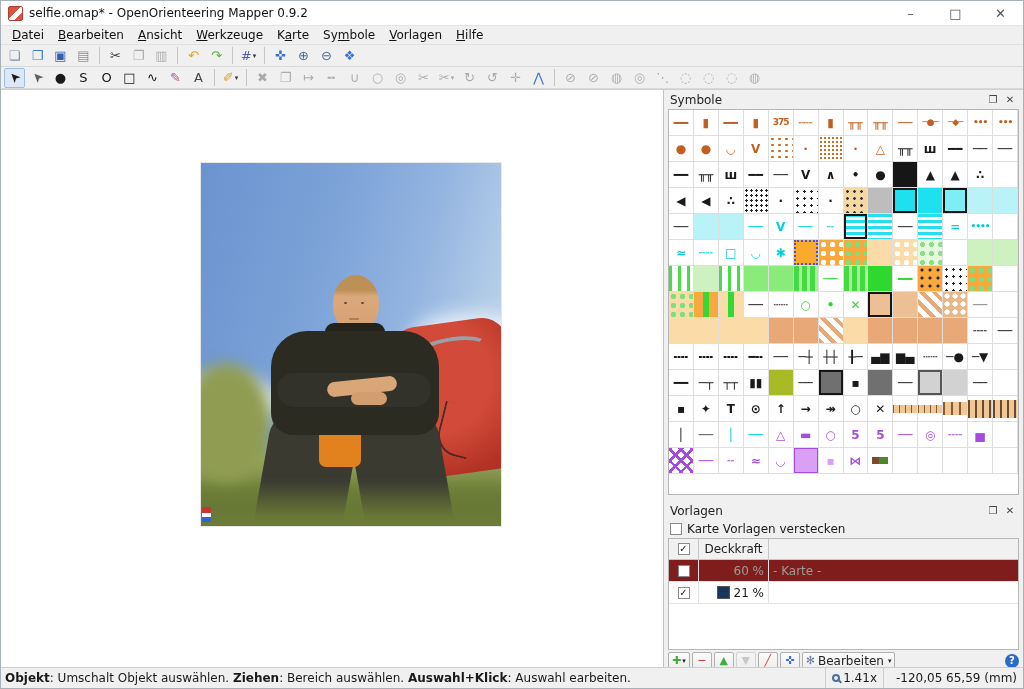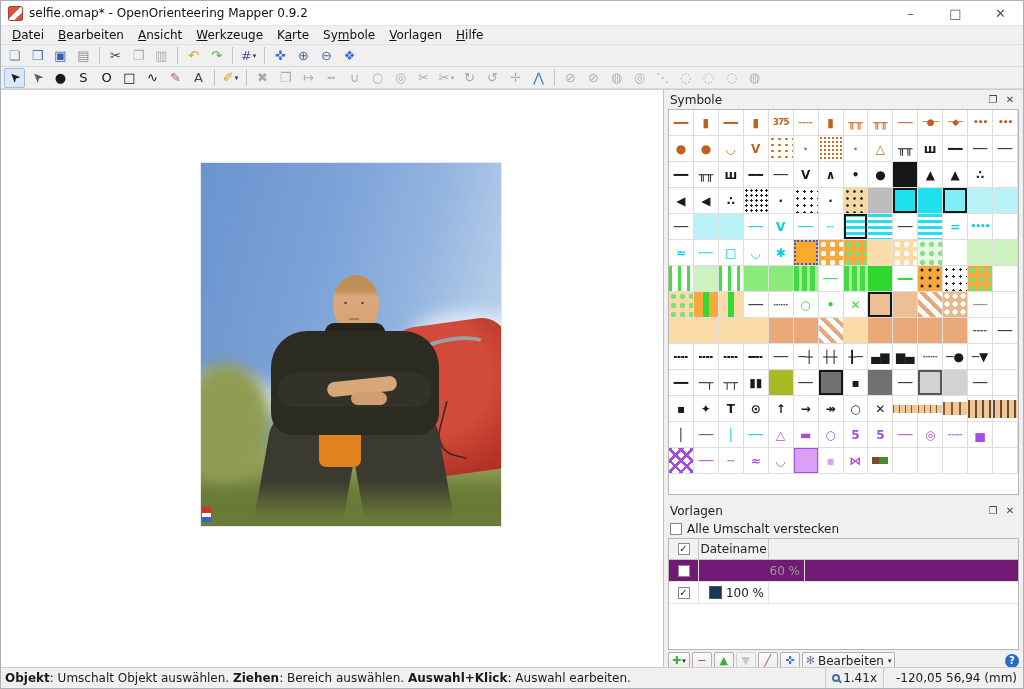--- a/index.html
+++ b/index.html
@@ -104,21 +104,21 @@
   .b-bk{box-shadow:inset 0 0 0 2px #161616;}
   .b-dk{box-shadow:inset 0 0 0 2px #555;}
   
   .splitter{position:absolute;left:0;right:0;top:405px;height:6px;background:#f0f0f0;}
   .vor-header{top:411px;}
   .hide-row{position:absolute;left:6px;right:4px;top:429px;height:19px;display:flex;align-items:center;gap:5px;}
   .cb{width:12px;height:12px;border:1px solid #8a8a8a;background:#fff;display:inline-flex;align-items:center;justify-content:center;font-size:10px;line-height:1;color:#222;flex:0 0 auto;}
   .vor-table{position:absolute;left:4px;right:4px;top:448px;height:112px;background:#fff;border:1px solid #b6b6b6;display:flex;flex-direction:column;overflow:hidden;}
   .trow{display:flex;height:22px;align-items:stretch;border-bottom:1px solid #e4e4e4;background:#fff;}
   .trow.thead{height:21px;background:#f1f1f1;border-bottom:1px solid #c6c6c6;}
-  .trow.disabled{background:#701a75;color:#9c9c94;gap:36px;}
+  .trow.disabled{background:#7f1d1d;color:#9c9c94;}
   .tc{display:flex;align-items:center;padding:0 4px;border-right:1px solid #e0e0e0;}
   .thead .tc{justify-content:center;border-right:1px solid #c6c6c6;color:#222;}
   .tc.c-cb{width:30px;justify-content:center;}
   .tc.c-op{width:70px;justify-content:flex-end;gap:4px;}
   .tc.c-name{flex:1;justify-content:flex-start;}
   .swatch{width:13px;height:13px;border:1px solid #555;flex:0 0 auto;}
   .vor-footer{position:absolute;left:4px;right:4px;top:561px;height:19px;display:flex;align-items:center;}
   .fbtn{height:18px;min-width:20px;margin-right:2px;display:flex;align-items:center;justify-content:center;border:1px solid #b0b0b0;background:linear-gradient(#fbfbfb,#ededed);border-radius:2px;padding:0 3px;font-size:11px;}
   .fbtn.disabled{opacity:.45;}
   .fbtn .lbl{margin:0 3px;font-size:12px;color:#222;}
@@ -779,46 +779,47 @@
 
       <div class="splitter"></div>
 
       <div class="panel-header vor-header">
         <span class="ph-title">Vorlagen</span>
         <span class="phbtn">❐</span>
         <span class="phbtn">✕</span>
       </div>
       <div class="hide-row">
         <span class="cb"></span>
-        <span>Alle Umschalt verstecken</span>
+        <span>Karte Vorlagen verstecken</span>
       </div>
 
       <div class="vor-table">
         <div class="trow thead">
           <div class="tc c-cb">
               <span class="cb">✓</span>
             </div>
-          <div class="tc c-op" style="justify-content:center;">Dateiname</div>
+          <div class="tc c-op" style="justify-content:center;">Deckkraft</div>
         </div>
         <div>
             <div class="trow disabled">
               <div class="tc c-cb">
                 <span class="cb"></span>
               </div>
               <div class="tc c-op">
                 <span>60 %</span>
               </div>
+              <div class="tc c-name" style="border-right: none;">- Karte -</div>
             </div>
             <div class="trow">
               <div class="tc c-cb">
                 <span class="cb">✓</span>
               </div>
               <div class="tc c-op">
                 <span class="swatch" style="background: rgb(23, 55, 94);"></span>
-                <span>100 %</span>
+                <span>21 %</span>
               </div>
             </div>
           </div>
       </div>
 
       <div class="vor-footer">
           <div class="fbtn">
             <span class="g" style="color: rgb(63, 174, 63);">✚</span>
             <span class="dd">▾</span>
           </div>
@@ -846,15 +847,15 @@
         </div>
     </div>
   </div>
 
   <div class="statusbar">
     <div class="smsg"><span style="font-weight: bold;">Objekt</span><span>: Umschalt Objekt auswählen. </span><span style="font-weight: bold;">Ziehen</span><span>: Bereich auswählen. </span><span style="font-weight: bold;">Auswahl+Klick</span><span>: Auswahl earbeiten.</span></div>
     <div class="sfield">
       <span class="mag"></span>
       <span>1.41x</span>
     </div>
-    <div class="sfield" style="min-width:140px;justify-content:flex-end;">-120,05 56,94 (mm)</div>
+    <div class="sfield" style="min-width:140px;justify-content:flex-end;">-120,05 65,59 (mm)</div>
   </div>
 </div>
 
 </body></html>

